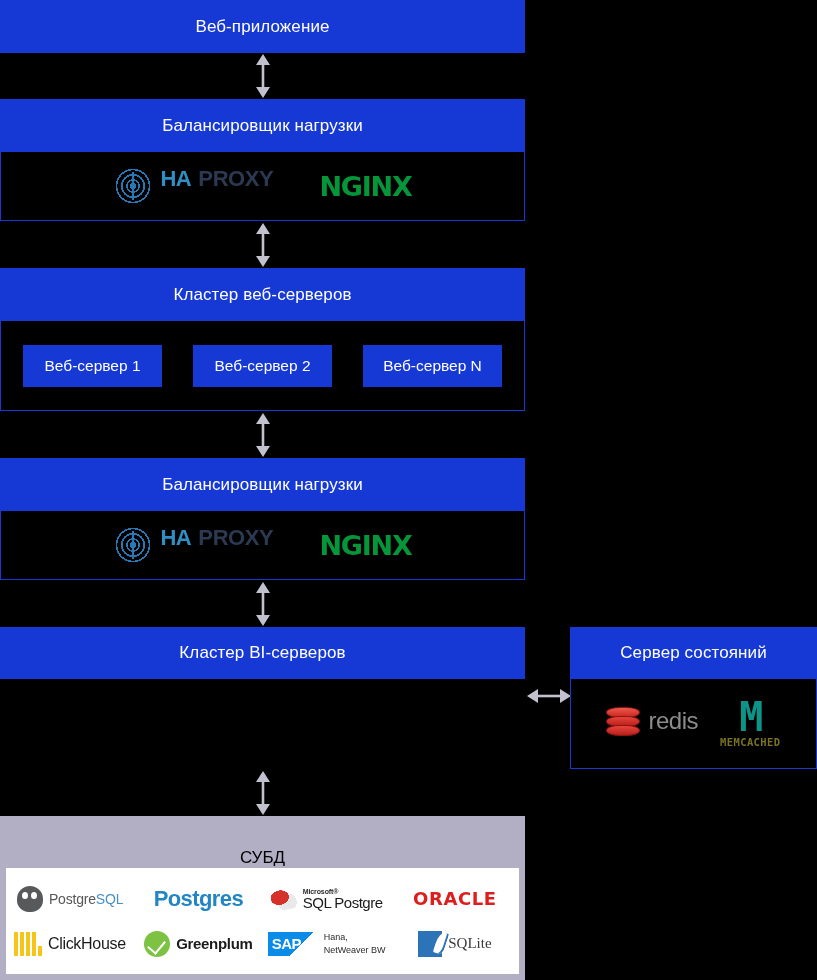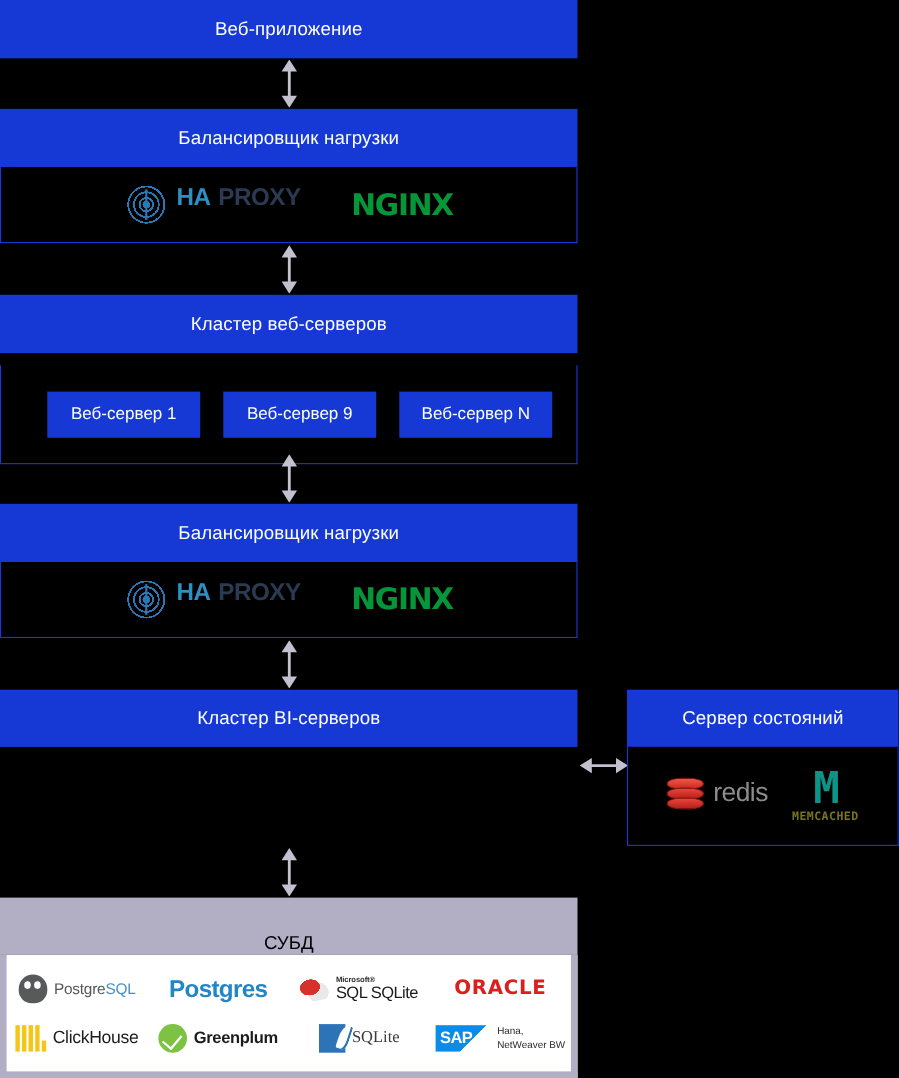--- a/index.html
+++ b/index.html
@@ -309,27 +309,27 @@
 
   <svg class="arrow-v" style="left:252px; top:223px;" width="22" height="44" viewBox="0 0 22 44">
     <line x1="11" y1="8" x2="11" y2="36" stroke="#C2C2CE" stroke-width="2.6"></line>
     <polygon points="11,0 18,11 4,11" fill="#C2C2CE"></polygon>
     <polygon points="11,44 18,33 4,33" fill="#C2C2CE"></polygon>
   </svg>
 
   <div class="abs hdr" style="left:0px; top:268px; width:525px; height:53px;">
     <span>Кластер веб-серверов</span>
   </div>
-  <div class="abs body-panel" style="left:0px; top:332px; width:525px; height:90px;padding-left:20px;">
+  <div class="abs body-panel" style="left:0px; top:321px; width:525px; height:90px;">
     <div class="chip-row">
       <div class="chip">
         <span>Веб-сервер 1</span>
       </div>
       <div class="chip">
-        <span>Веб-сервер 9</span>
+        <span>Веб-сервер 2</span>
       </div>
       <div class="chip">
         <span>Веб-сервер N</span>
       </div>
     </div>
   </div>
 
   <svg class="arrow-v" style="left:252px; top:413px;" width="22" height="44" viewBox="0 0 22 44">
     <line x1="11" y1="8" x2="11" y2="36" stroke="#C2C2CE" stroke-width="2.6"></line>
     <polygon points="11,0 18,11 4,11" fill="#C2C2CE"></polygon>
@@ -406,21 +406,21 @@
       </div>
 
       <div class="db-cell">
         <span class="pgs-txt">Postgres</span>
       </div>
 
       <div class="db-cell">
         <div class="ms-mark"></div>
         <div class="ms-stack">
           <span class="ms-small">Microsoft®</span>
-          <span class="ms-big">SQL SQLite</span>
+          <span class="ms-big">SQL Postgre</span>
         </div>
       </div>
 
       <div class="db-cell">
         <span class="oracle-txt">ORACLE</span>
       </div>
     </div>
 
     <div class="db-row">
       <div class="db-cell">
@@ -430,33 +430,33 @@
             <i></i>
             <i></i>
             <i></i>
         </div>
         <span class="ch-txt">ClickHouse</span>
       </div>
 
       <div class="db-cell">
         <div class="gp-mark"></div>
         <span class="gp-txt">Greenplum</span>
-      </div>
-
-      <div class="db-cell">
-        <div class="sl-mark"></div>
-        <span class="sl-txt">SQLite</span>
       </div>
 
       <div class="db-cell">
         <div class="sap-mark">
           <span>SAP</span>
         </div>
         <div class="sap-txt">
           <div>Hana,</div>
           <div>NetWeaver BW</div>
         </div>
       </div>
+
+      <div class="db-cell">
+        <div class="sl-mark"></div>
+        <span class="sl-txt">SQLite</span>
+      </div>
     </div>
 
   </div>
 
 </div>
 
 </body></html>

